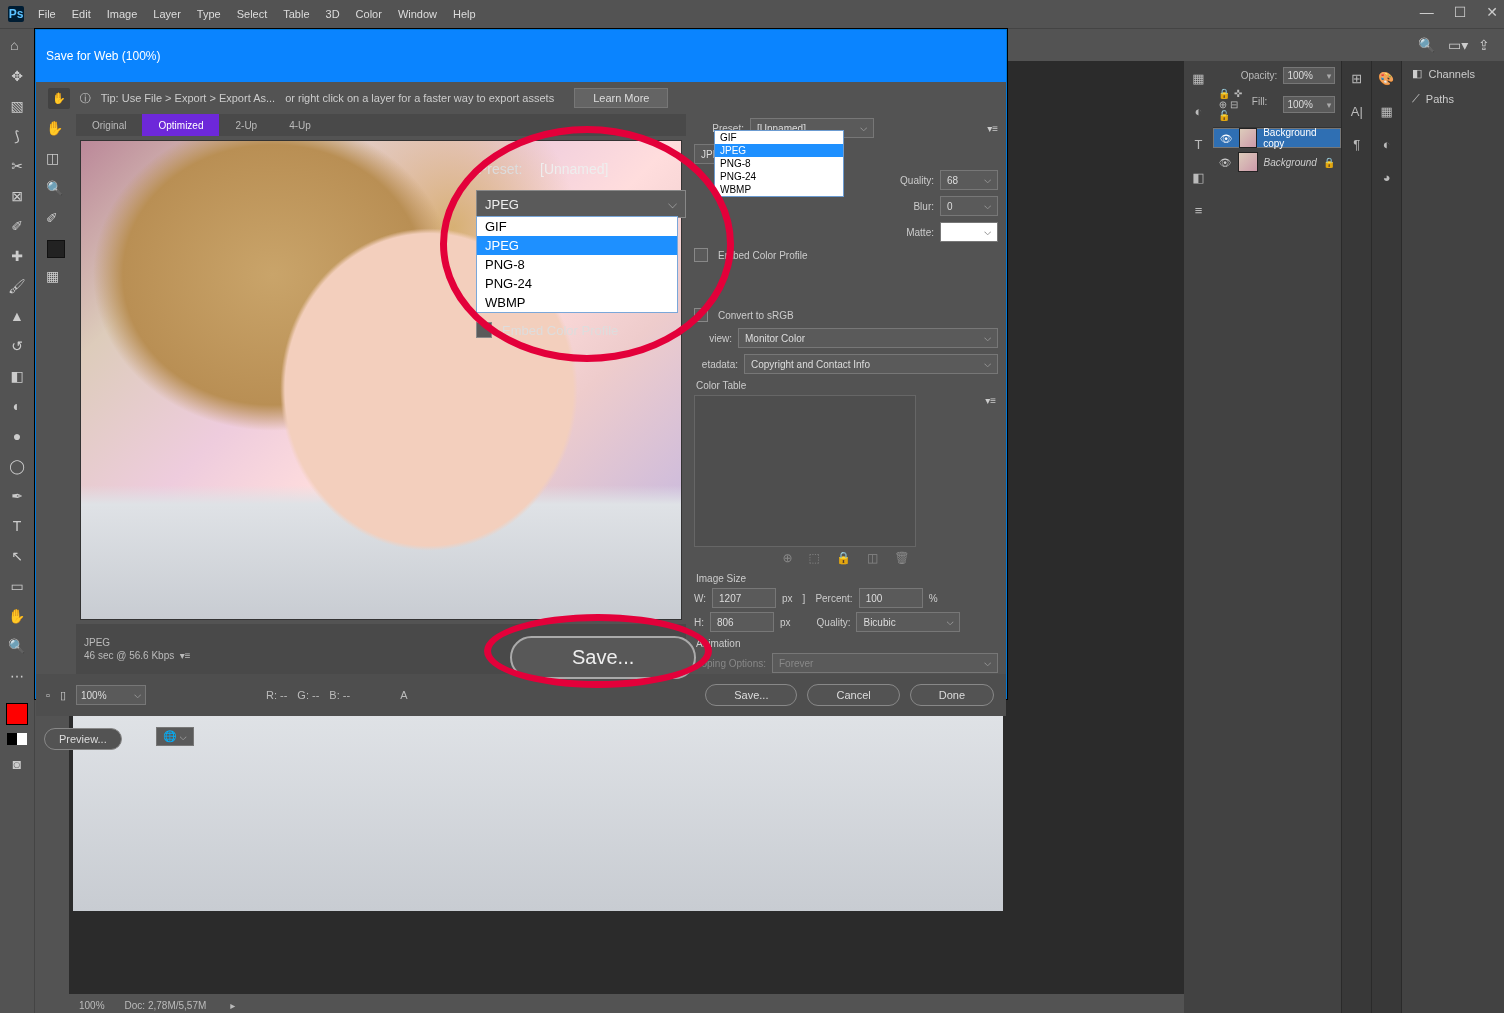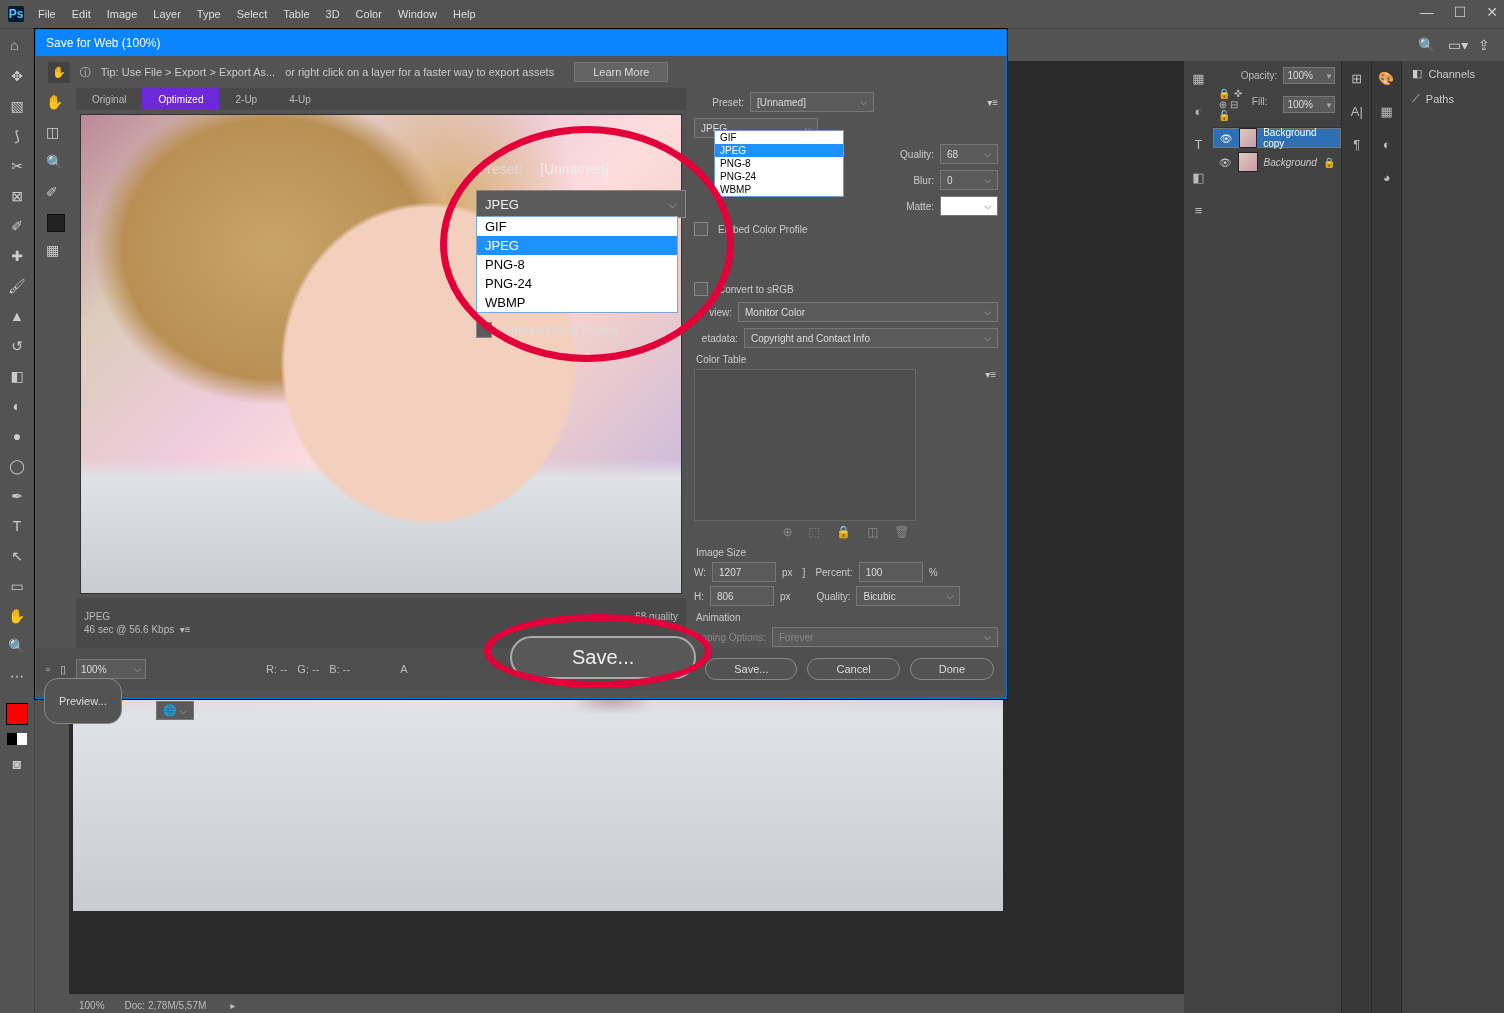--- a/index.html
+++ b/index.html
@@ -30,21 +30,21 @@
 .prop-strip2{width:34px;background:#383838;display:flex;flex-direction:column;align-items:center;padding-top:10px;gap:18px;color:#bbb;font-size:13px;border-left:1px solid #2a2a2a}
 .layers-col{flex:1;background:#424242;display:flex;flex-direction:column}
 .layer-head{height:54px;background:#424242;border-bottom:1px solid #333;padding:6px 6px;font-size:10px;color:#bbb}
 .layer-row{height:28px;display:flex;align-items:center;padding:0 6px;gap:6px;font-size:10px}
 .layer-row.sel{background:#2f6fb3;color:#fff}
 .layer-thumb{width:18px;height:18px;background:linear-gradient(135deg,#dcb,#c9a);border:1px solid #222}
 .panels-far{width:120px;background:#424242;border-left:1px solid #2a2a2a}
 .panel-tab{padding:6px 10px;color:#ccc;font-size:11px;display:flex;align-items:center;gap:6px}
 
 .sfw{position:absolute;left:35px;top:29px;width:970px;height:668px;background:#535353;border:1px solid #0078d7;box-shadow:0 0 0 1px #000}
-.sfw-title{height:26px;background:#0a84ff;color:#fff;display:flex;align-items:center;padding:0 10px;font-size:12px}
+.sfw-title{height:26px;background:#0a84ff;color:#fff;display:flex;align-items:center;padding:13px 10px;font-size:12px}
 .sfw-tip{height:32px;display:flex;align-items:center;padding:0 12px;gap:10px;color:#ccc;font-size:11px}
 .sfw-tip .learn{margin-left:10px;padding:3px 18px;background:#646464;border:1px solid #777;color:#ddd}
 .sfw-body{display:flex;height:560px}
 .sfw-left{width:40px;display:flex;flex-direction:column;align-items:center;padding-top:6px;gap:10px}
 .sfw-left .ic{width:20px;height:20px;color:#ccc;font-size:14px}
 .sfw-left .sw{width:16px;height:16px;background:#222;border:1px solid #111}
 .sfw-main{width:610px;display:flex;flex-direction:column}
 .sfw-tabs{height:22px;display:flex;background:#494949}
 .sfw-tabs div{padding:0 16px;display:flex;align-items:center;font-size:10px;color:#bbb}
 .sfw-tabs .act{background:#6d28d9;color:#fff}
@@ -380,21 +380,21 @@
     <span>▫</span>
     <span>▯</span>
     <div class="zoom-box">
         <span>100%</span>
         <span class="chev">⌵</span>
       </div>
     <span style="margin-left:110px;color:#bbb">R: --</span>
     <span style="color:#bbb">G: --</span>
     <span style="color:#bbb">B: --</span>
     <span style="color:#bbb;margin-left:40px">A</span>
-    <div class="foot-btn" style="position:absolute;left:8px;bottom:-34px;padding:16px 14px">Preview...</div>
+    <div class="foot-btn" style="position:absolute;left:8px;bottom:-34px;padding:4px 14px">Preview...</div>
     <span style="position:absolute;left:120px;bottom:-30px;background:#5a5a5a;border:1px solid #777;padding:2px 6px">🌐 <span class="chev">⌵</span></span>
     <div class="foot-right">
       <div class="foot-btn">Save...</div>
       <div class="foot-btn">Cancel</div>
       <div class="foot-btn">Done</div>
     </div>
   </div>
 </div>
 
 <span style="position:absolute;left:478px;top:161px;color:#ddd;font-size:14px">Preset:</span>

